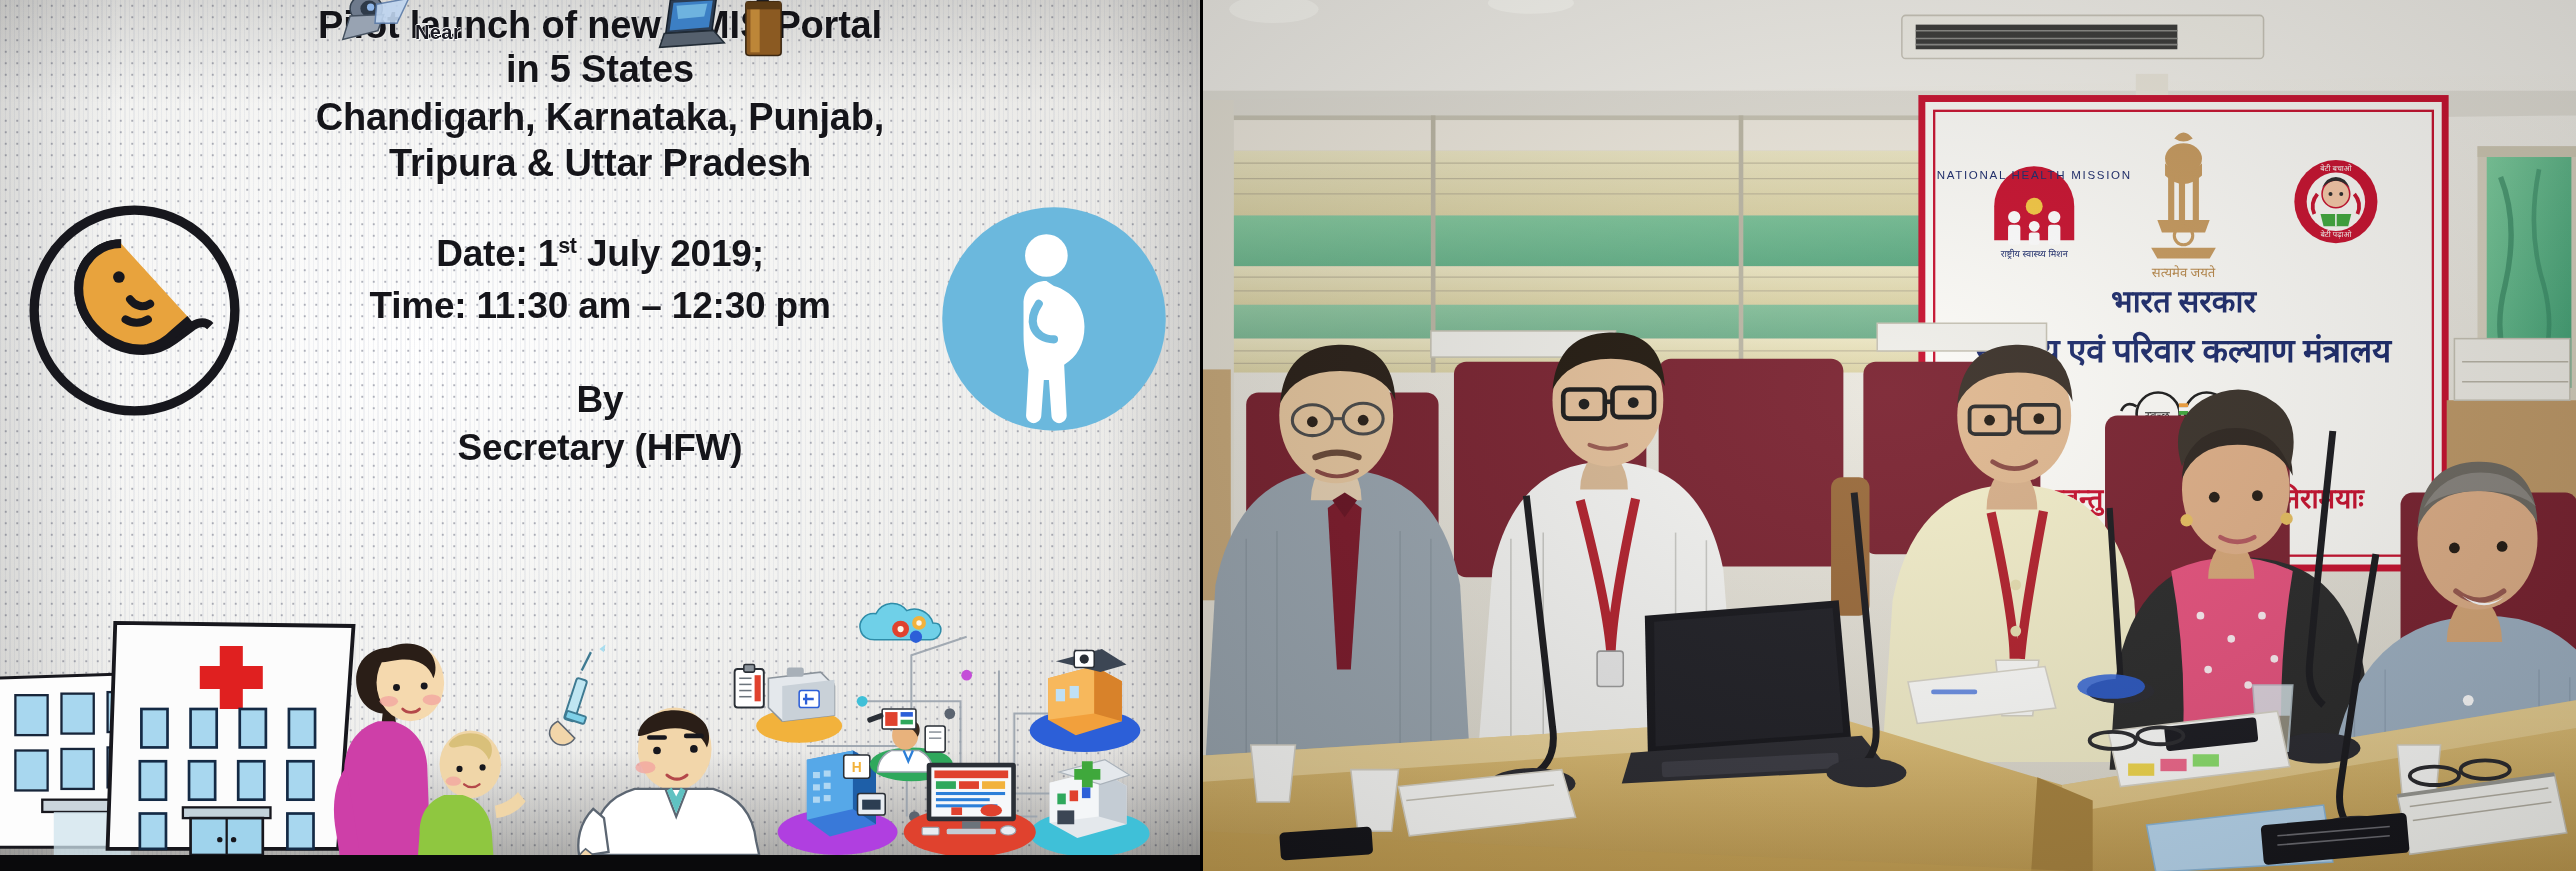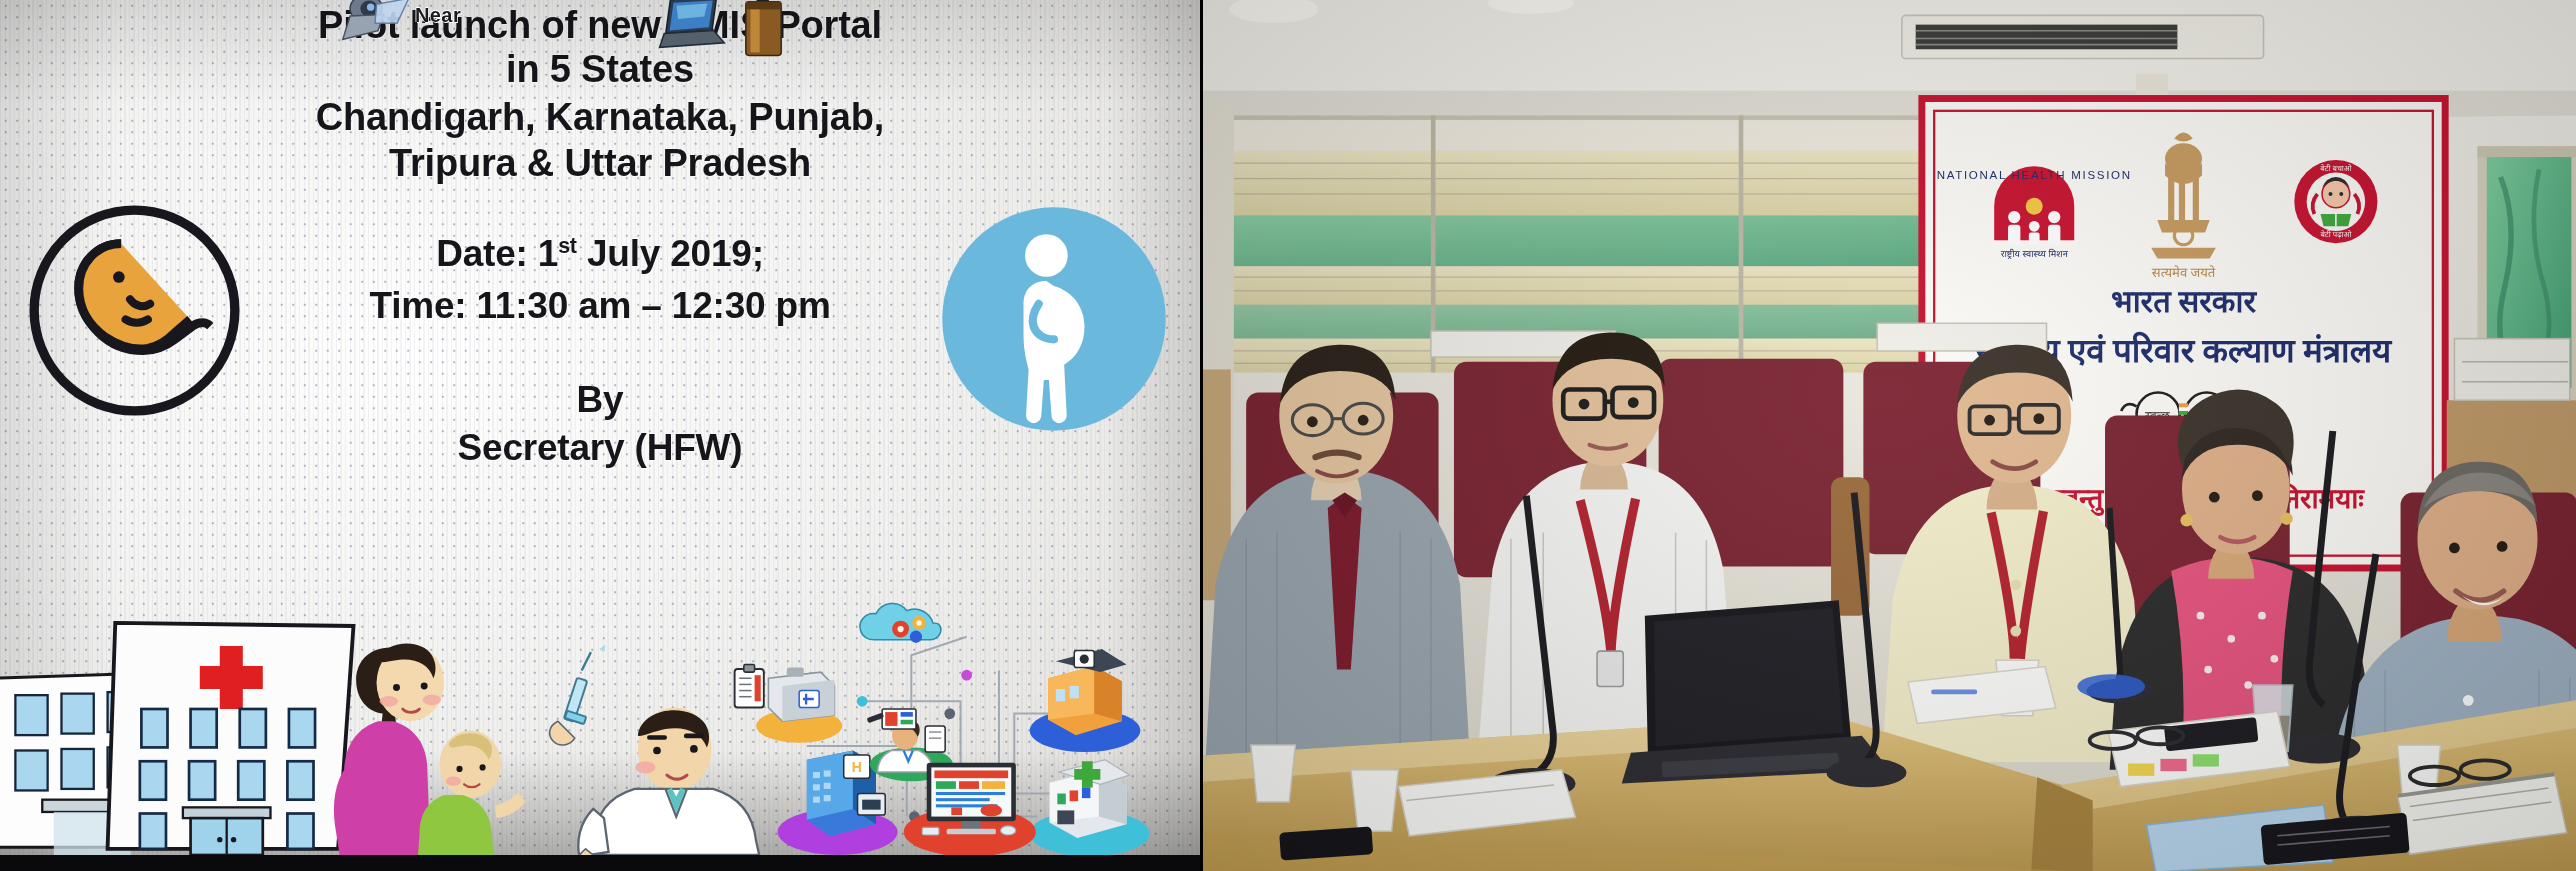--- a/index.html
+++ b/index.html
@@ -53,21 +53,21 @@
   .slide-when .l { display:block; }
   .slide-by { font-size:37px; line-height:48px; margin-top:45px; }
   .slide-by .l { display:block; }
   sup.st { font-size:.58em; vertical-align:super; }
 
   
   .near-badge {
     position:absolute; left:332px; top:1.5px; width:177px; height:57px; z-index:6;
   }
   .near-badge .near-label {
-    position:absolute; left:83px; top:2px; font-size:20px; font-weight:bold;
+    position:absolute; left:83px; top:19px; font-size:20px; font-weight:bold;
     color:#1a1a22; text-shadow:0.8px 0.8px 0 #fff,-0.8px 0 0 #fff,0 -0.8px 0 #fff;
     letter-spacing:0.4px;
   }
   .webcam { position:absolute; left:0; top:-10.8px; width:89px; height:66px; }
 
   
   .dev-laptop{ position:absolute; left:658px; top:-4.6px; width:71px; height:57px; z-index:6;}
   .dev-batt  { position:absolute; left:735px; top:-6.2px; width:57px; height:66px; z-index:6;}
 
   

